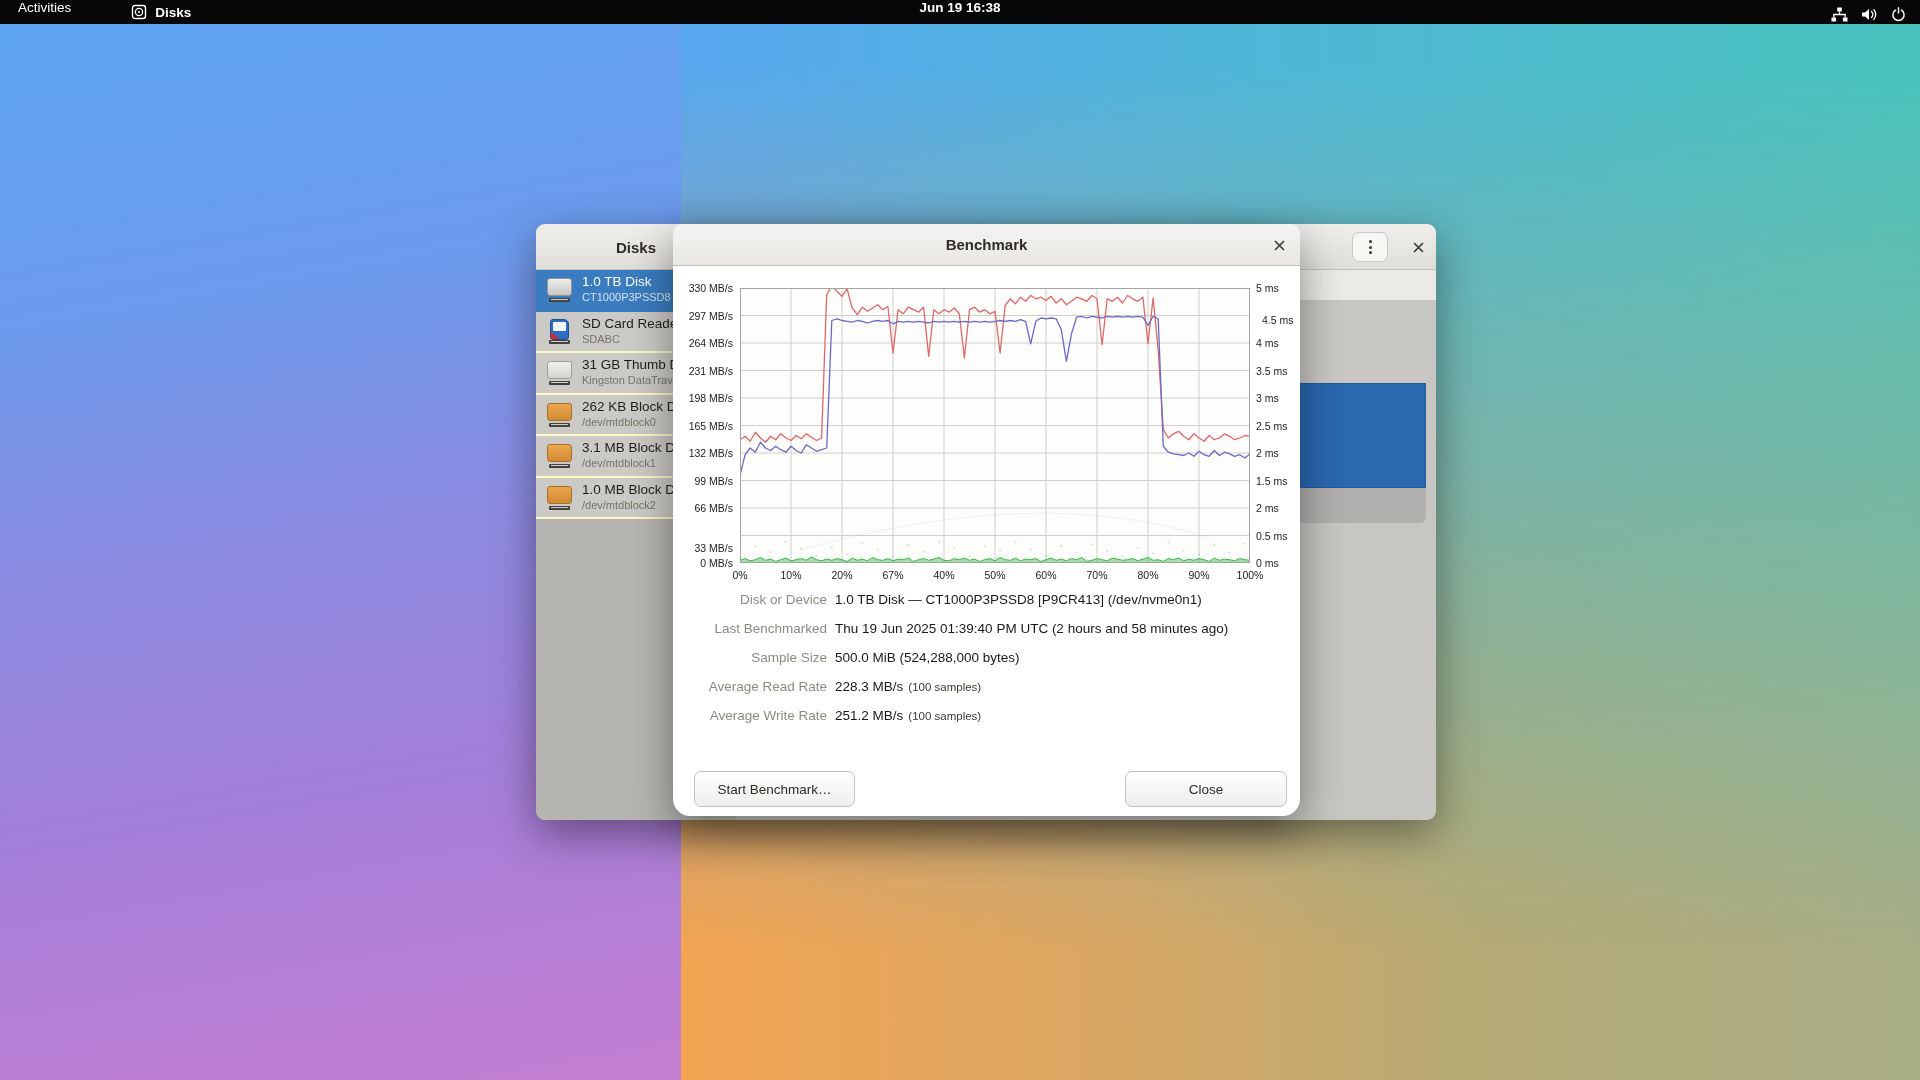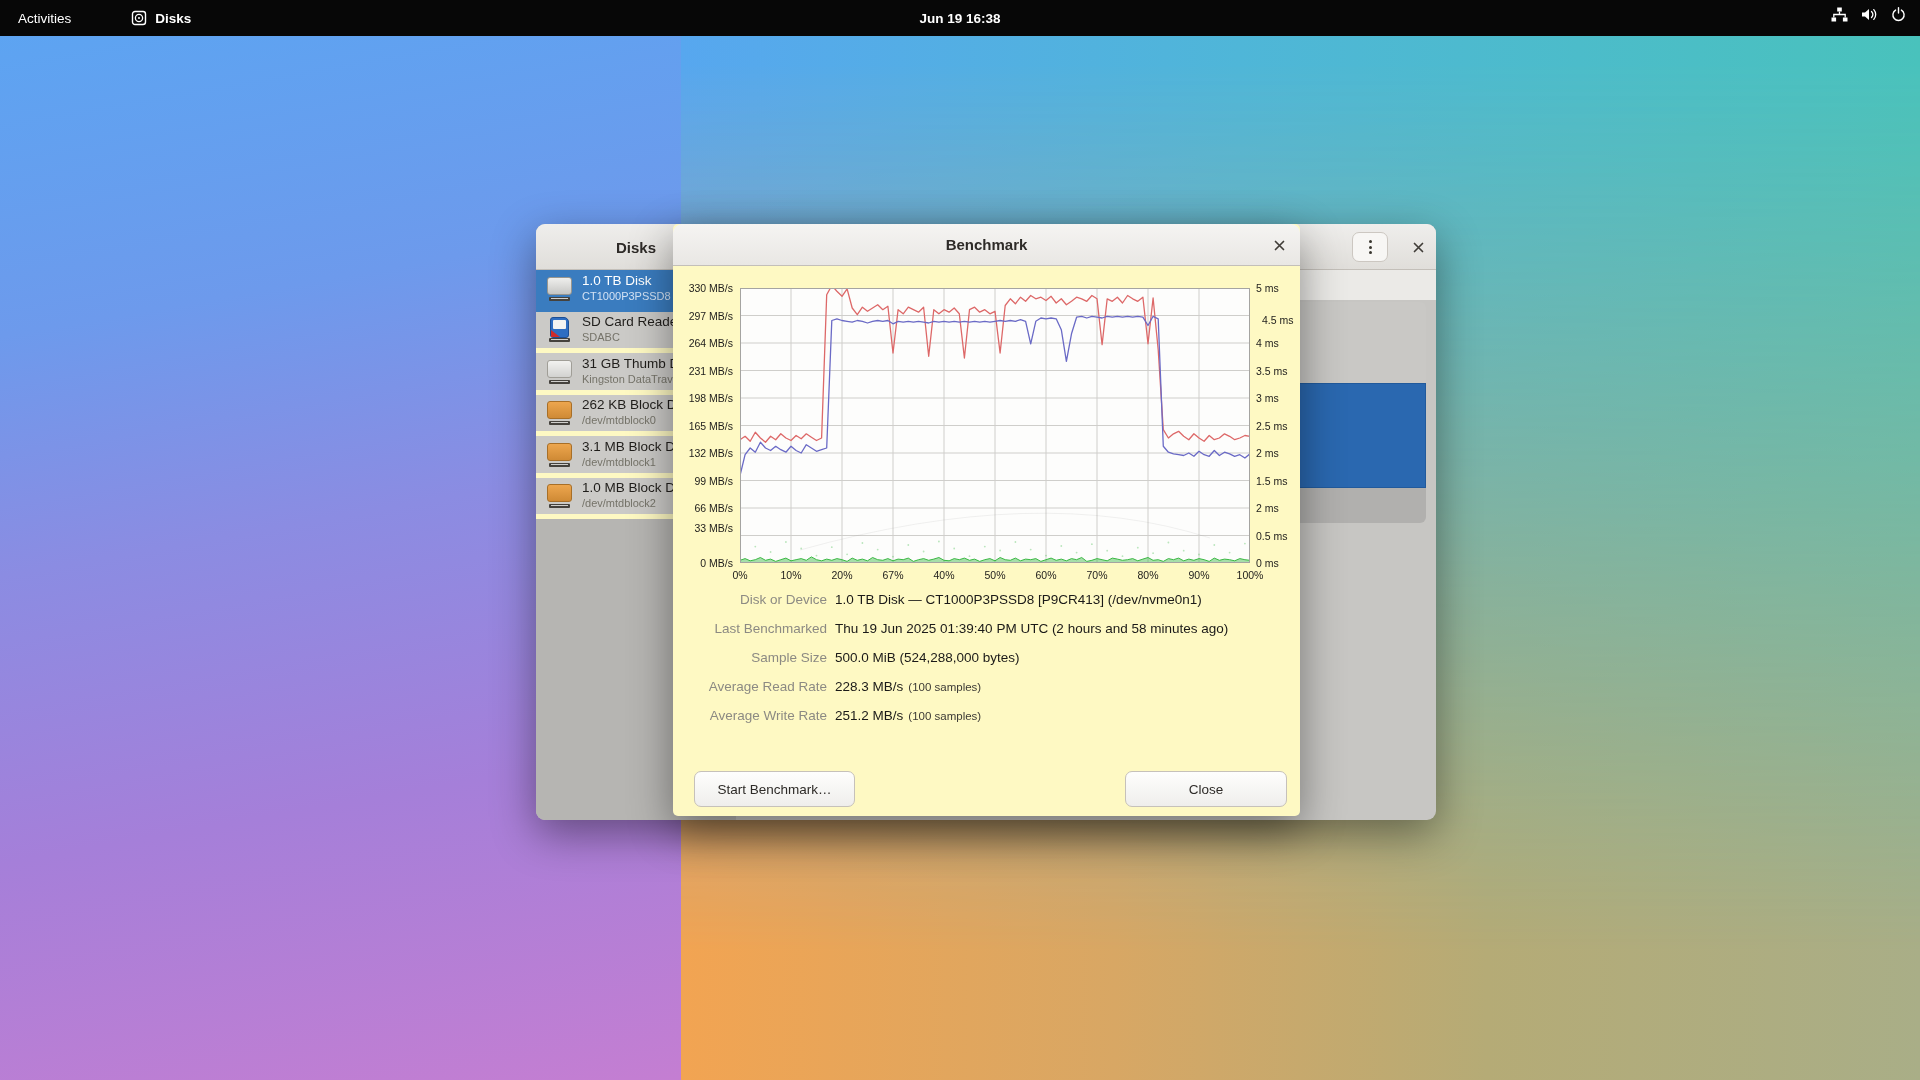--- a/index.html
+++ b/index.html
@@ -11,22 +11,22 @@
   .wall-left { left:0; width:681px;
     background:linear-gradient(170deg,#5ba5f2 0%,#6d9aec 28%,#8b8ce2 48%,#a57fd9 72%,#c47ed2 100%); }
   .wall-right { left:681px; right:0;
     background:linear-gradient(to right,#f2a452 0%,#d8a764 35%,#b5ab76 65%,#a9ae87 100%); }
   .wall-right::after { content:""; position:absolute; inset:0;
     background:linear-gradient(to right,#57a7ef 0%,#4fb6d8 45%,#49c2bc 100%);
     -webkit-mask-image:linear-gradient(to bottom,#000 6%,rgba(0,0,0,.55) 45%,transparent 88%);
     mask-image:linear-gradient(to bottom,#000 6%,rgba(0,0,0,.55) 45%,transparent 88%); }
 
   
-  .topbar { position:absolute; left:0; top:0; width:1920px; height:36px; background:#070707;
-    display:flex; align-items:center; color:#fff; font-size:13.5px; z-index:50; }
+  .topbar { position:absolute; left:0; top:0; width:1920px; height:24px; background:#070707;
+    display:flex; color:#fff; font-size:13.5px; z-index:50; }
   .tb-activities { margin-left:18px; font-weight:500; }
   .tb-app { display:flex; align-items:center; gap:8px; margin-left:60px; font-weight:700; }
   .tb-clock { position:absolute; left:0; right:0; text-align:center; font-weight:700; }
   .tb-right { position:absolute; right:14px; top:0; height:28px; display:flex; align-items:center; gap:13px; }
   .tb-icon svg { display:block; }
 
   
   .window { position:absolute; border-radius:9px; box-shadow:0 14px 44px rgba(0,0,0,.42); }
   .headerbar { position:absolute; left:0; right:0; top:0; height:46px;
     background:linear-gradient(#efeeec,#e0deda); border-bottom:1px solid #c3bfb9;
@@ -41,21 +41,21 @@
     border:1px solid #ccc7c1; border-radius:7px; display:flex; align-items:center; justify-content:center; }
   .kebab-dots { display:flex; flex-direction:column; gap:2.5px; }
   .kebab-dots i { width:3px; height:3px; border-radius:50%; background:#39362f; }
   .win-close { position:absolute; top:13px; width:20px; height:20px; display:flex; align-items:center;
     justify-content:center; }
   #disks-window .win-close { left:872px; }
 
   .sidebar { position:absolute; left:0; top:46px; width:200px; bottom:0; background:#b6b5b2;
     border-radius:0 0 0 9px; overflow:hidden; }
   .side-row { position:relative; height:41.5px; display:flex; align-items:center; padding-left:10px;
-    background:#cbcac7; border-bottom:5px solid #fef9c3; }
+    background:#cbcac7; border-bottom:2px solid #fef9c3; }
   .side-row.selected { background:#3a7cbf; border-bottom-color:#3a7cbf; }
   .side-rows { position:absolute; left:0; top:0; right:0; }
   .side-text { margin-left:9px; line-height:1.25; overflow:hidden; white-space:nowrap; }
   .side-title { font-size:13.5px; color:#201e1b; }
   .side-sub { font-size:11px; color:#757369; }
   .selected .side-title { color:#ffffff; }
   .selected .side-sub { color:#d3e2f4; }
 
   .side-icon { width:27px; height:27px; position:relative; flex:0 0 auto; }
   .ic-body { position:absolute; left:1px; right:1px; top:2px; height:18px; border-radius:3px; }
@@ -76,22 +76,22 @@
 
   .content-strip { position:absolute; left:200px; right:0; top:46px; height:30px; background:#ebeae7; }
   .volumes-box { position:absolute; left:204px; top:78px; width:686px; height:221px; background:#c9c8c5;
     border-radius:6px; }
   .volume-blue { position:absolute; left:208px; top:159px; width:682px; height:105px; background:#2a68b0;
     border:1px solid #215a9c; }
   .volume-base { position:absolute; left:208px; top:264px; width:682px; height:35px; background:#b1b0ae;
     border-radius:0 0 6px 6px; }
 
   
-  #benchmark-dialog { left:673px; top:224px; width:627px; height:592px; background:#fef9c3; z-index:20;
-    border-radius:5px; }
+  #benchmark-dialog { left:673px; top:224px; width:627px; height:592px; background:#ffffff; z-index:20;
+    border-radius:17px; }
   #benchmark-dialog .headerbar { height:42px; background:linear-gradient(#f5f4f2,#e9e7e4);
     display:flex; align-items:center; justify-content:center; }
   #benchmark-dialog .win-close { left:596px; top:11px; }
 
   .plot { position:absolute; left:67px; top:64px; width:510px; height:275px; }
   .axis-label { position:absolute; font-size:10.5px; color:#1d1c1a; white-space:nowrap; }
   .yl { width:58px; text-align:right; left:2px; }
   .yr { left:583px; text-align:left; width:44px; }
   .xl { width:44px; text-align:center; top:345px; }
 
@@ -318,21 +318,21 @@
   <div id="ylabels-left">
       <div class="axis-label yl" style="top: 58px;">330 MB/s</div>
       <div class="axis-label yl" style="top: 85.5px;">297 MB/s</div>
       <div class="axis-label yl" style="top: 113px;">264 MB/s</div>
       <div class="axis-label yl" style="top: 140.5px;">231 MB/s</div>
       <div class="axis-label yl" style="top: 168px;">198 MB/s</div>
       <div class="axis-label yl" style="top: 195.5px;">165 MB/s</div>
       <div class="axis-label yl" style="top: 223px;">132 MB/s</div>
       <div class="axis-label yl" style="top: 250.5px;">99 MB/s</div>
       <div class="axis-label yl" style="top: 278px;">66 MB/s</div>
-      <div class="axis-label yl" style="top: 298px;">33 MB/s</div>
+      <div class="axis-label yl" style="top: 318px;">33 MB/s</div>
       <div class="axis-label yl" style="top: 333px;">0 MB/s</div>
     </div>
   <div id="ylabels-right">
       <div class="axis-label yr" style="top: 58px;">5 ms</div>
       <div class="axis-label yr" style="top: 90px; margin-left: 6px;">4.5 ms</div>
       <div class="axis-label yr" style="top: 113px;">4 ms</div>
       <div class="axis-label yr" style="top: 140.5px;">3.5 ms</div>
       <div class="axis-label yr" style="top: 168px;">3 ms</div>
       <div class="axis-label yr" style="top: 195.5px;">2.5 ms</div>
       <div class="axis-label yr" style="top: 223px;">2 ms</div>

